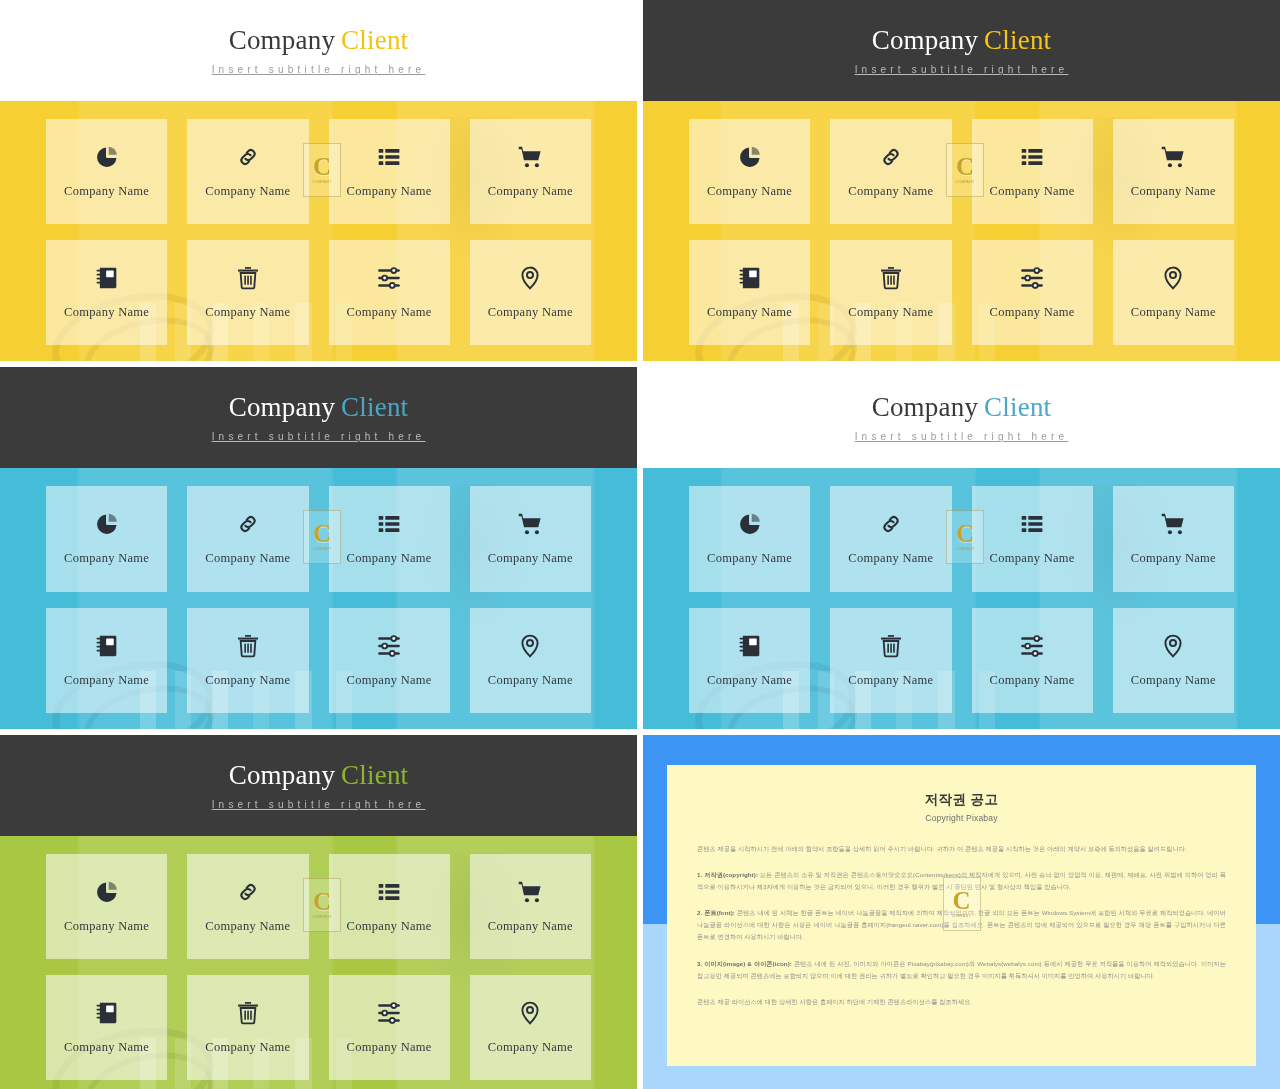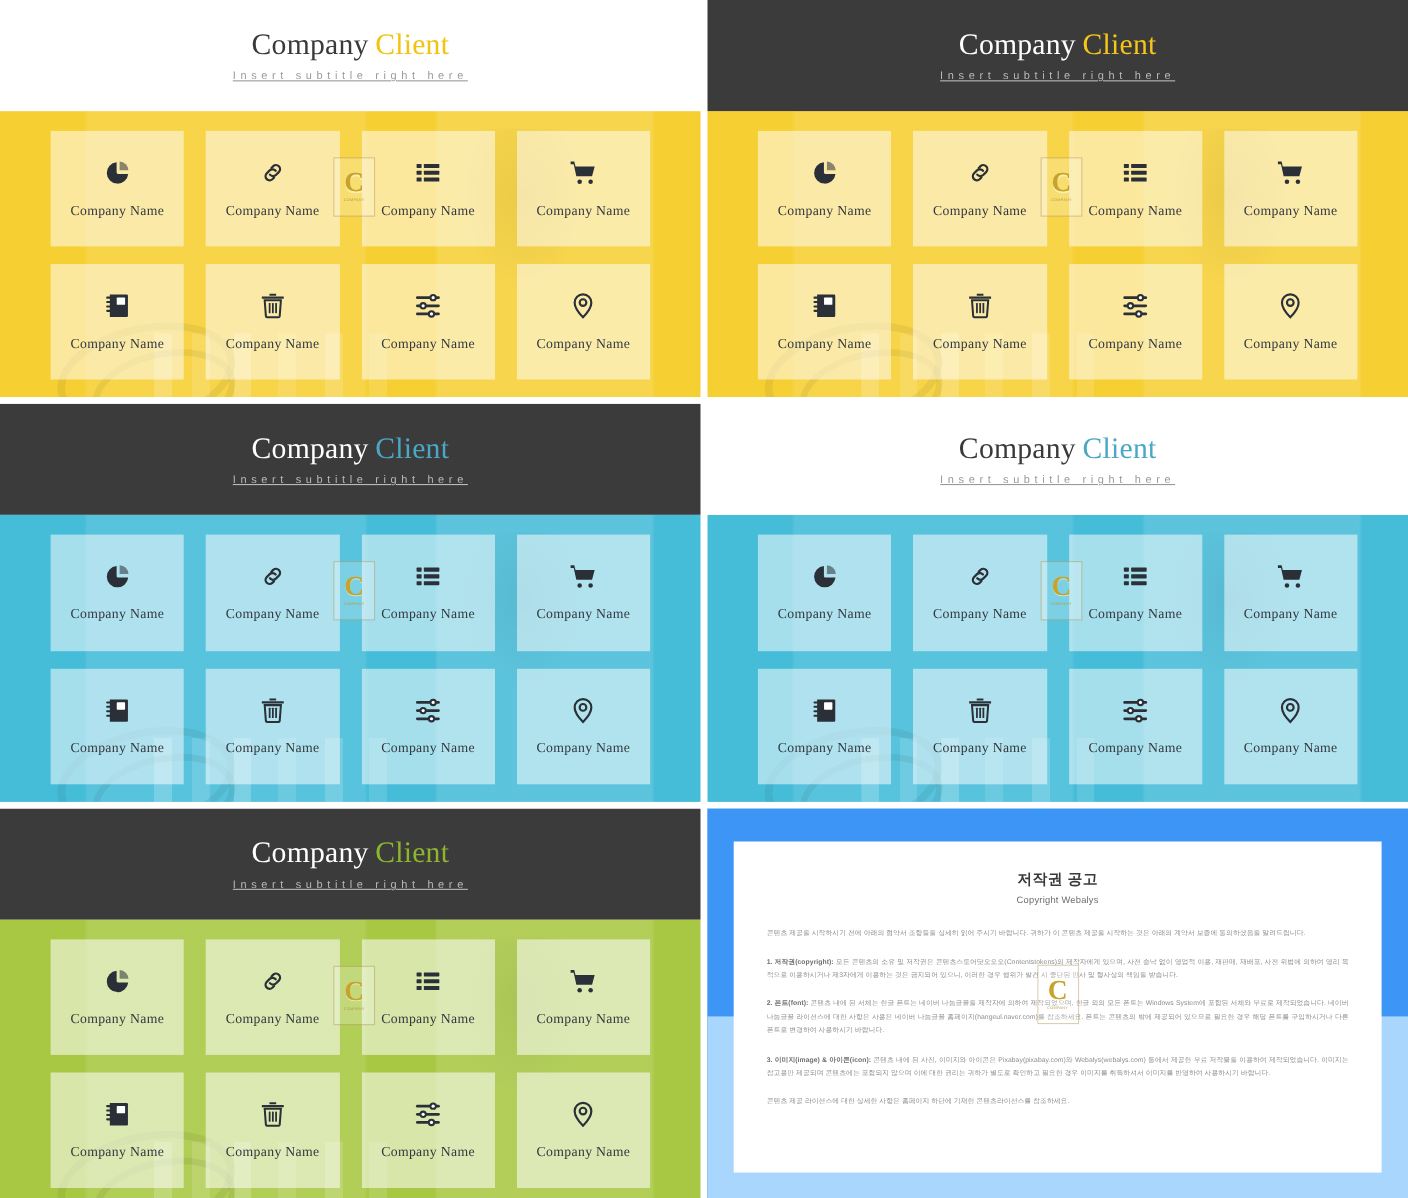--- a/index.html
+++ b/index.html
@@ -184,21 +184,21 @@
   .wm.pos-tiles{left:303px;top:42px;}
 
   
   .t-copy{background:#3d95f5;}
   .t-copy .bluebot{
     position:absolute;left:0;right:0;bottom:0;height:172px;background:#a9d6fc;
   }
   .copycard{
     position:absolute;
     left:24px;right:24px;top:30px;bottom:30px;
-    background:#ffffff;
+    background:#fef9c3;
     box-sizing:border-box;
     padding:26px 30px 20px 30px;
     z-index:3;
     overflow:hidden;
   }
   .cp-title{
     text-align:center;
     font-size:13.5px;
     font-weight:bold;
     color:#3a3a3a;
@@ -872,21 +872,21 @@
         <div class="c">C</div>
         <div class="sub">COMPANY</div>
       </div>
     </div>
   </div>
 
   <div class="slide t-copy">
     <div class="bluebot"></div>
     <div class="copycard">
       <div class="cp-title">저작권 공고</div>
-      <div class="cp-sub">Copyright Webalys</div>
+      <div class="cp-sub">Copyright Pixabay</div>
       <div class="cp-p first">콘텐츠 제공을 시작하시기 전에 아래의 협약서 조항들을 상세히 읽어 주시기 바랍니다. 귀하가 이 콘텐츠 제공을 시작하는 것은 아래의 계약서 보증에 동의하셨음을 알려드립니다.</div>
       <div class="cp-p">
         <b>1. 저작권(copyright):</b>
         <span>모든 콘텐츠의 소유 및 저작권은 콘텐츠스토어닷오오오(Contentstokens)의 제작자에게 있으며, 사전 승낙 없이 영업적 이용, 재판매, 재배포, 사전 위법에 의하여 영리 목적으로 이용하시거나 제3자에게 이용하는 것은 금지되어 있으니, 이러한 경우 행위가 발견 시 중단된 민사 및 형사상의 책임을 받습니다.</span>
       </div>
       <div class="cp-p">
         <b>2. 폰트(font):</b>
         <span>콘텐츠 내에 된 서체는 한글 폰트는 네이버 나눔글꼴을 제작자에 의하여 제작되었으며, 한글 외의 모든 폰트는 Windows System에 포함된 서체와 무료로 제작되었습니다. 네이버 나눔글꼴 라이선스에 대한 사항은 사용은 네이버 나눔글꼴 홈페이지(hangeul.naver.com)를 참조하세요. 폰트는 콘텐츠의 밖에 제공되어 있으므로 필요한 경우 해당 폰트를 구입하시거나 다른 폰트로 변경하여 사용하시기 바랍니다.</span>
       </div>
       <div class="cp-p">

